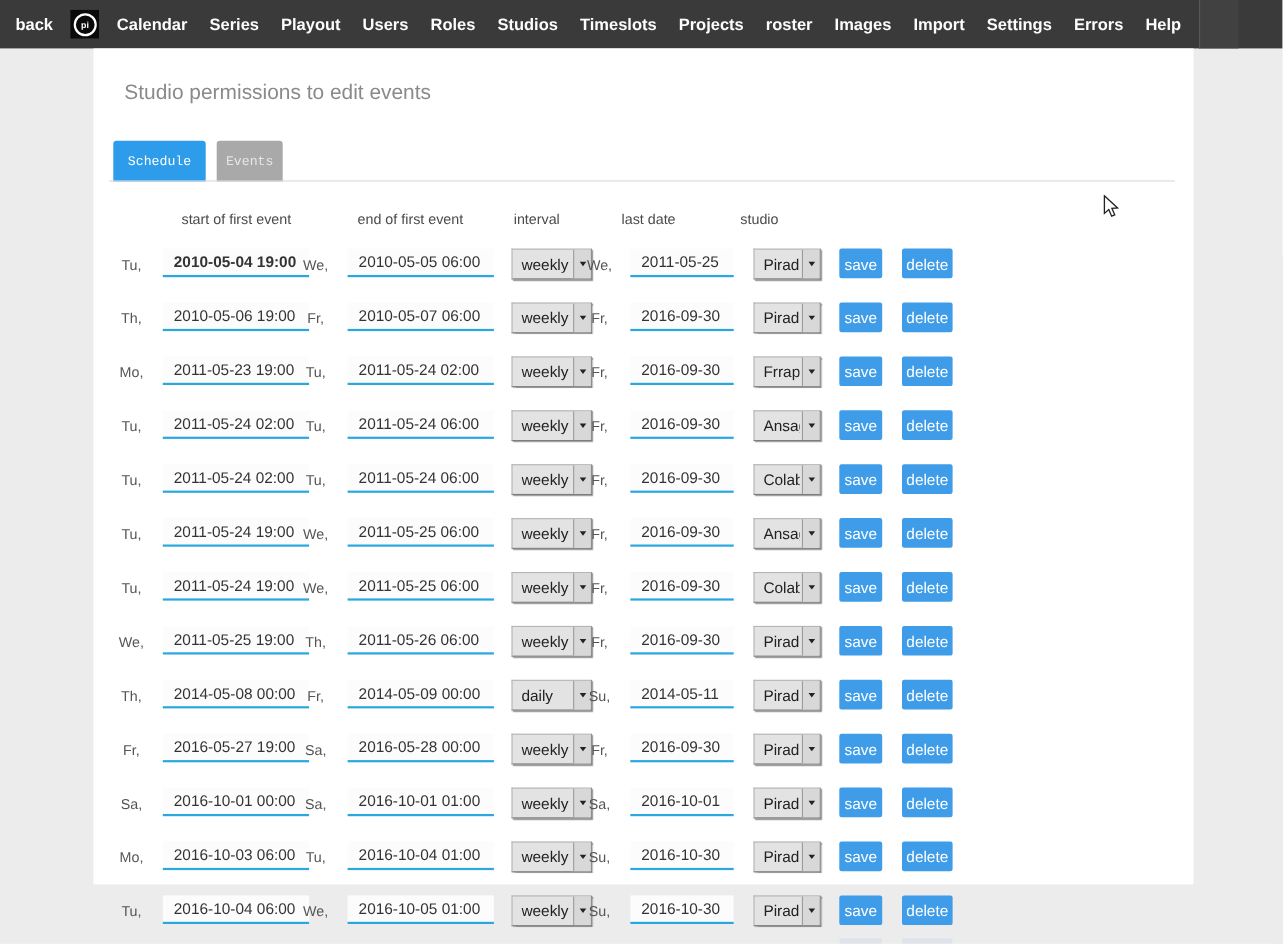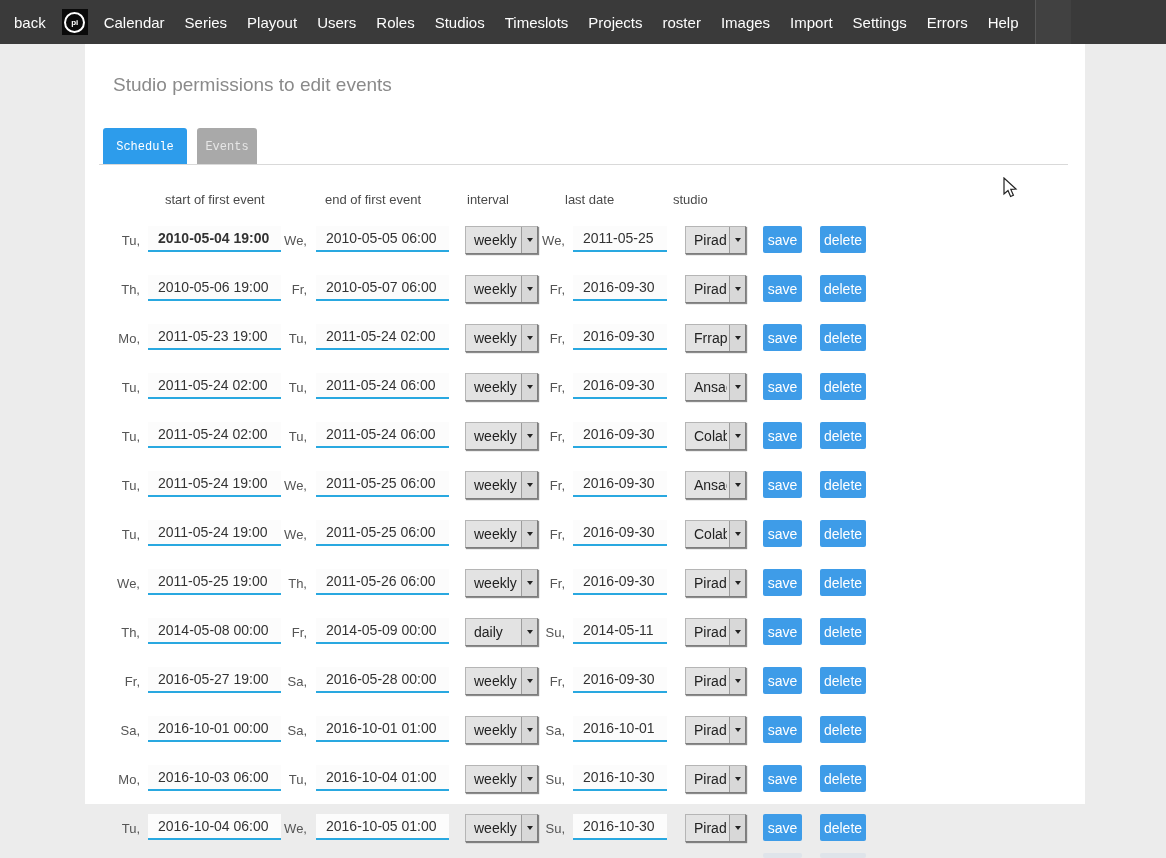--- a/index.html
+++ b/index.html
@@ -9,21 +9,21 @@
     font-family:"Liberation Sans",sans-serif;
     -webkit-font-smoothing:antialiased;
   }
   
   .navbar{
     position:absolute;left:0;top:0;width:1166px;height:44px;
     background:#3a3a3a;display:flex;align-items:stretch;
     color:#fff;font-size:15px;white-space:nowrap;
   }
   .nav-item{
-    display:flex;align-items:center;padding:0 10px;cursor:pointer;color:#fdfdfd;
+    display:flex;align-items:center;padding:0 10px;cursor:pointer;color:#fdfdfd;font-weight:bold;
   }
   .nav-item:first-child{padding-left:14px;}
   .nav-logo{
     width:26px;height:26px;background:#0a0a0a;align-self:center;margin:0 6px;
     display:flex;align-items:center;justify-content:center;flex:0 0 auto;
   }
   .nav-logo .ring{
     width:17px;height:17px;border:2px solid #fff;border-radius:50%;
     display:flex;align-items:center;justify-content:center;
     font-size:8px;font-weight:bold;color:#fff;letter-spacing:0;
@@ -63,21 +63,21 @@
   
   .thead span{position:absolute;top:148px;font-size:13px;color:#4a4a4a;}
   .h-start{left:80px;}
   .h-end{left:240px;}
   .h-interval{left:382px;}
   .h-lastdate{left:480px;}
   .h-studio{left:588px;}
 
   
   .row{position:absolute;left:0;width:1000px;height:28px;}
-  .day{position:absolute;top:7px;font-size:13px;color:#555;text-align:right;}
+  .day{position:absolute;top:7px;font-size:13px;color:#555;text-align:center;}
   .d1{left:14px;width:41px;}
   .d2{left:182px;width:40px;}
   .d3{left:440px;width:40px;}
   .txt{
     position:absolute;top:0;height:26px;box-sizing:border-box;
     background:#fcfcfc;border:none;border-bottom:2px solid #29a8e0;
     font-size:14px;color:#333;font-family:"Liberation Sans",sans-serif;
     padding:0 10px;outline:none;
   }
   .start{left:63px;width:133px;}

